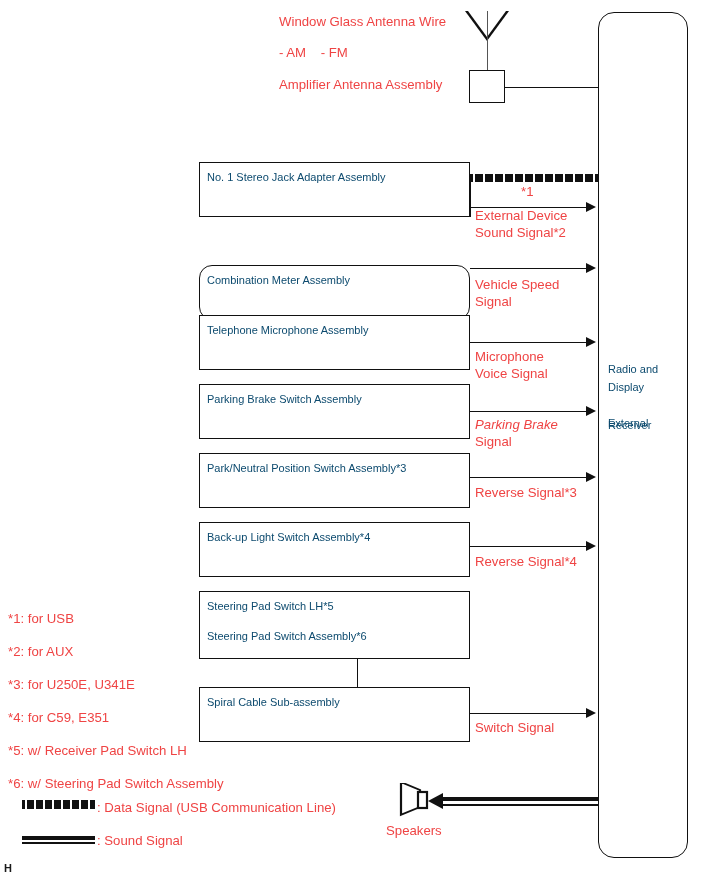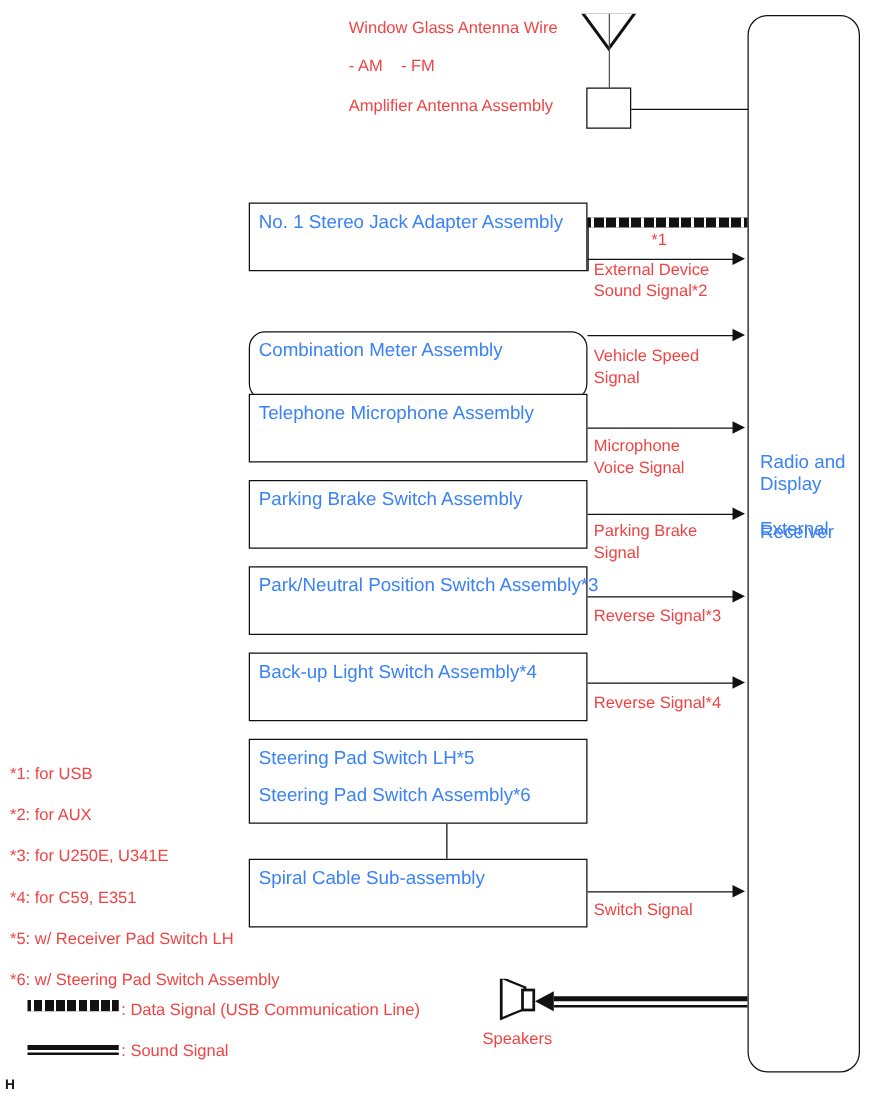--- a/index.html
+++ b/index.html
@@ -9,21 +9,21 @@
     color:#000;
     -webkit-font-smoothing:antialiased;
   }
   .abs{position:absolute;}
   .txt{font-size:13.2px;line-height:17px;white-space:pre;color:#ef4444;}
   .box{
     position:absolute;border:1.8px solid #111;background:#fff;box-sizing:border-box;
   }
   .box.rounded{border-radius:13px;}
   .box > .lbl{
-    position:absolute;left:7px;font-size:15px;line-height:17px;white-space:nowrap;color:#3b82f6;
+    position:absolute;left:7px;font-size:11px;line-height:17px;white-space:nowrap;color:#0c4a6e;
   }
   
   .hline{position:absolute;height:0;border-top:1.4px solid #111;}
   .vline{position:absolute;width:0;border-left:1.4px solid #111;}
   
   .arrow-r{
     position:absolute;width:0;height:0;
     border-top:5px solid transparent;border-bottom:5px solid transparent;
     border-left:10px solid #111;
   }
@@ -109,21 +109,21 @@
 <div class="hline" style="left:470px;top:342px;width:118px;"></div>
 <div class="arrow-r" style="left:586px;top:337px;"></div>
 <div class="abs txt" style="left:475px;top:348px;">Microphone</div>
 <div class="abs txt" style="left:475px;top:365px;">Voice Signal</div>
 
 <div class="box" style="left:199px;top:384px;width:271px;height:55px;padding-left:28px;">
   <div class="lbl" style="top:6px;">Parking Brake Switch Assembly</div>
 </div>
 <div class="hline" style="left:470px;top:411px;width:118px;"></div>
 <div class="arrow-r" style="left:586px;top:406px;"></div>
-<div class="abs txt" style="left:475px;top:416px;">Parking Brake</div>
+<div class="abs txt" style="left:475px;top:416px;font-style:italic;">Parking Brake</div>
 <div class="abs txt" style="left:475px;top:433px;">Signal</div>
 
 <div class="box" style="left:199px;top:453px;width:271px;height:55px;">
   <div class="lbl" style="top:6px;">Park/Neutral Position Switch Assembly*3</div>
 </div>
 <div class="hline" style="left:470px;top:477px;width:118px;"></div>
 <div class="arrow-r" style="left:586px;top:472px;"></div>
 <div class="abs txt" style="left:475px;top:484px;">Reverse Signal*3</div>
 
 <div class="box" style="left:199px;top:522px;width:271px;height:55px;">

